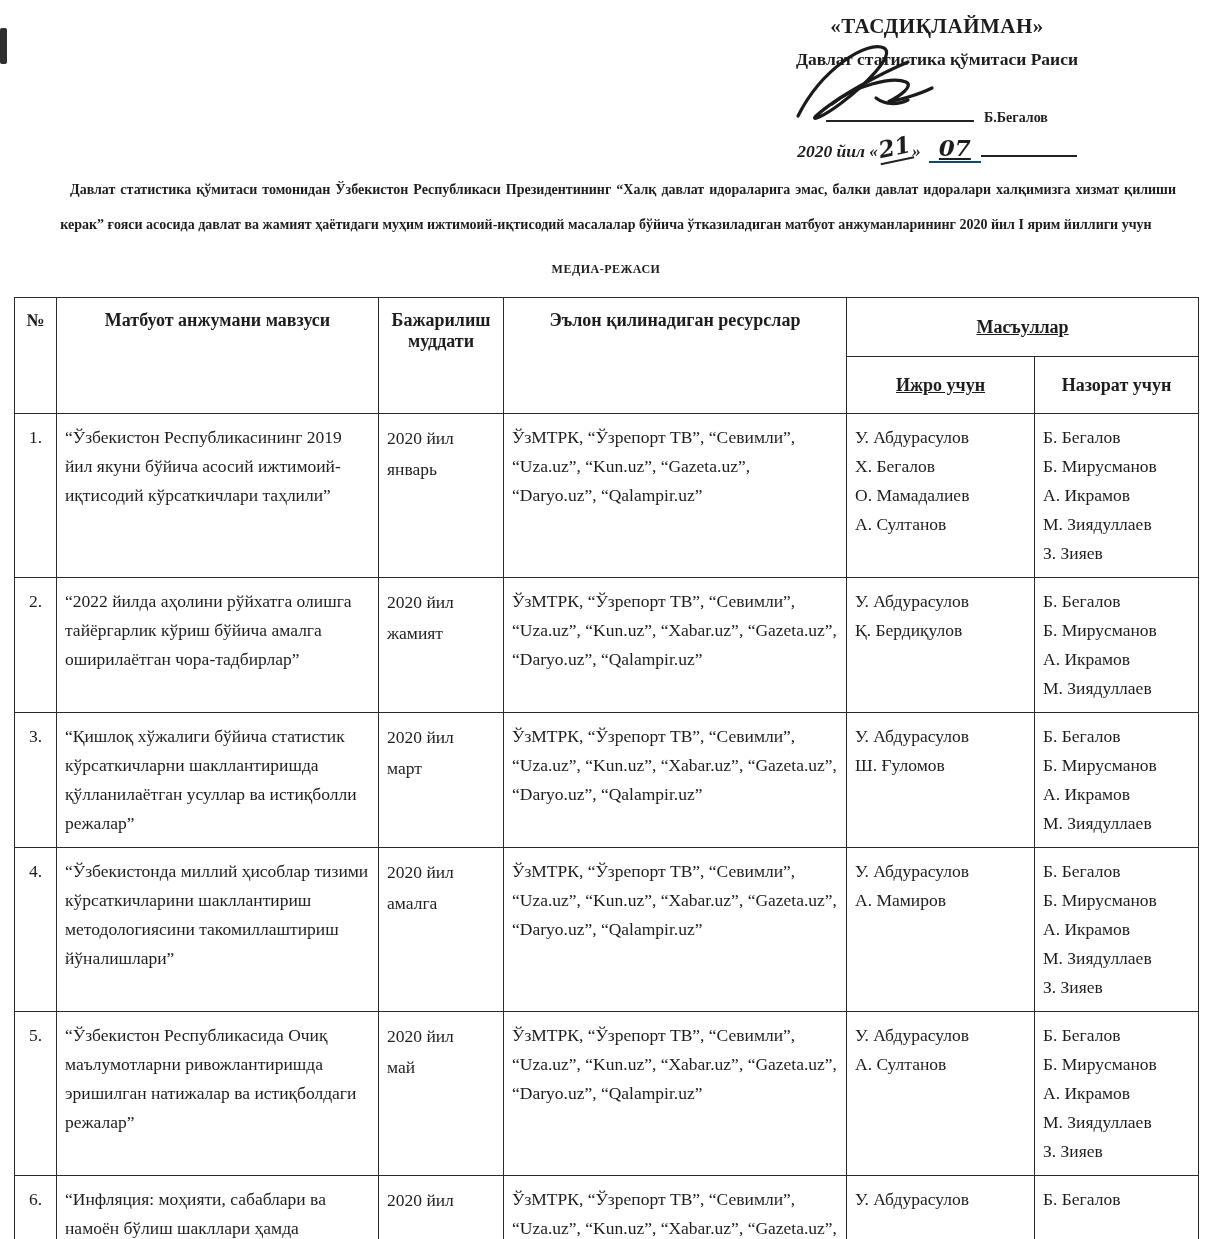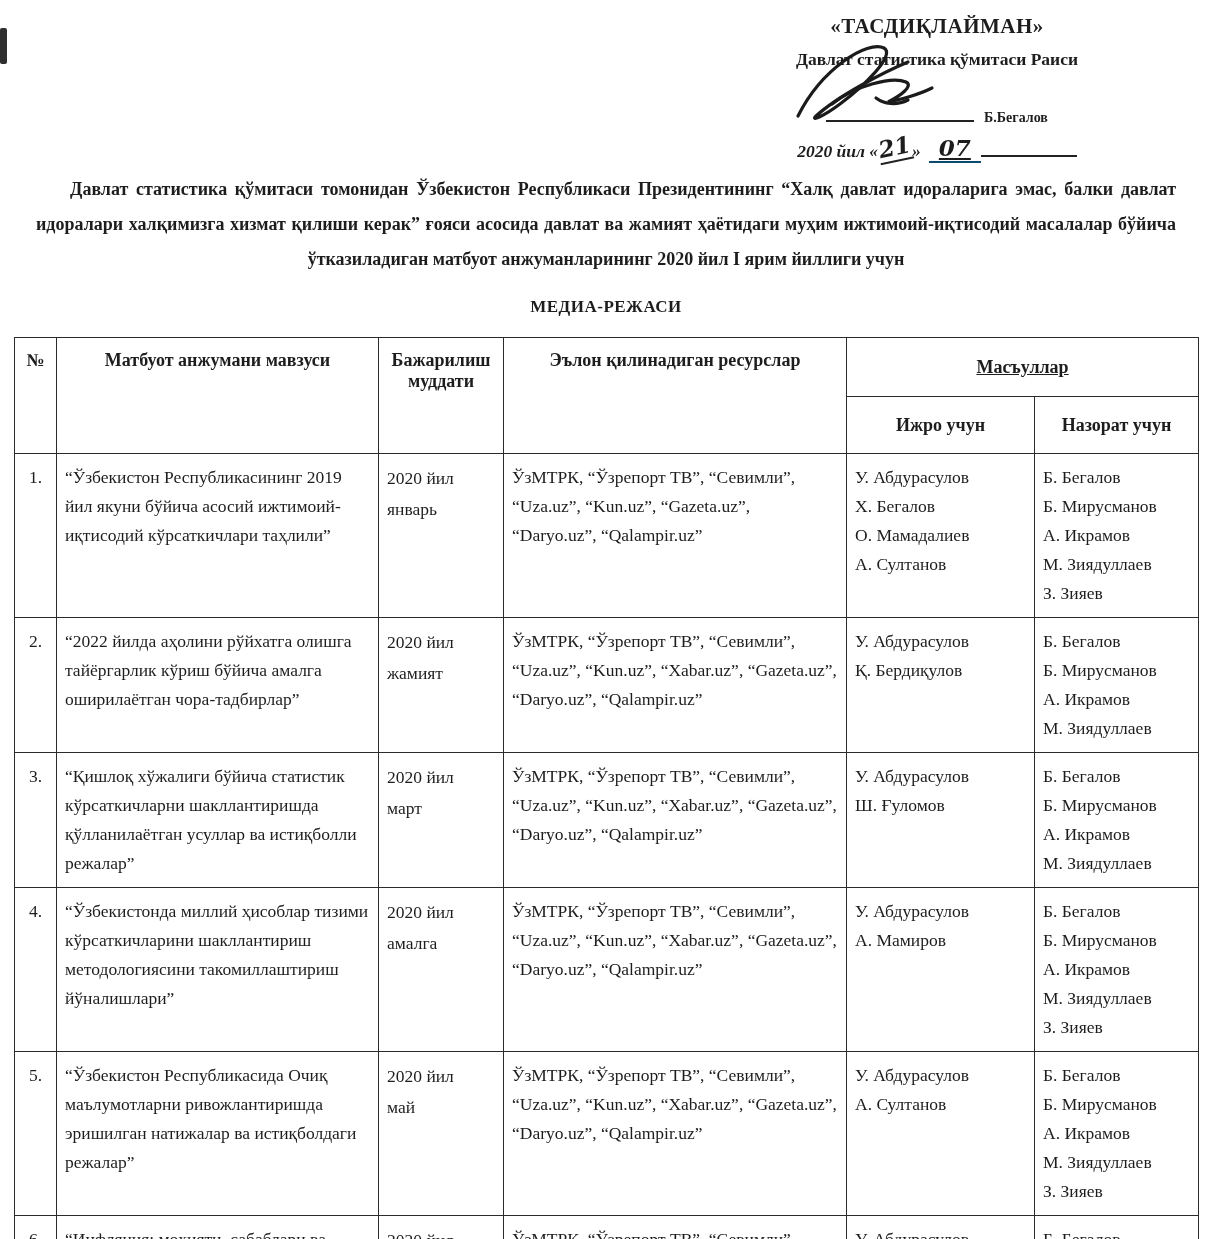--- a/index.html
+++ b/index.html
@@ -96,31 +96,31 @@
     display: inline-block;
     width: 96px;
     border-bottom: 2px solid #222;
     height: 14px;
   }
 
   
   .intro {
     margin: 172px 36px 0 36px;
     font-weight: bold;
-    font-size: 18px;
+    font-size: 14px;
     line-height: 35px;
     text-align: justify;
     text-align-last: center;
     text-indent: 34px;
   }
 
   .doc-title {
     text-align: center;
     font-weight: bold;
-    font-size: 17px;
+    font-size: 12px;
     margin-top: 20px;
     letter-spacing: 0.5px;
   }
 
   
   table.media-plan {
     border-collapse: collapse;
     table-layout: fixed;
     width: 1184px;
     margin: 20px 0 0 14px;
@@ -199,21 +199,21 @@
   </colgroup>
   <thead>
     <tr>
       <th rowspan="2">№</th>
       <th rowspan="2">Матбуот анжумани мавзуси</th>
       <th rowspan="2">Бажарилиш муддати</th>
       <th rowspan="2">Эълон қилинадиган ресурслар</th>
       <th colspan="2" style="height:46px; vertical-align:middle; padding-top:6px;text-decoration:underline;">Масъуллар</th>
     </tr>
     <tr>
-      <th class="tier2" style="height:40px;">Ижро учун</th>
+      <th class="tier2" style="height:40px;text-decoration:underline;">Ижро учун</th>
       <th class="tier2">Назорат учун</th>
     </tr>
   </thead>
   <tbody>
       <tr>
         <td class="c-num">1.</td>
         <td class="c-topic">“Ўзбекистон Республикасининг 2019 йил якуни бўйича асосий ижтимоий-иқтисодий кўрсаткичлари таҳлили”</td>
         <td class="c-deadline">
           <div>2020 йил</div>
           <div>январь</div>

